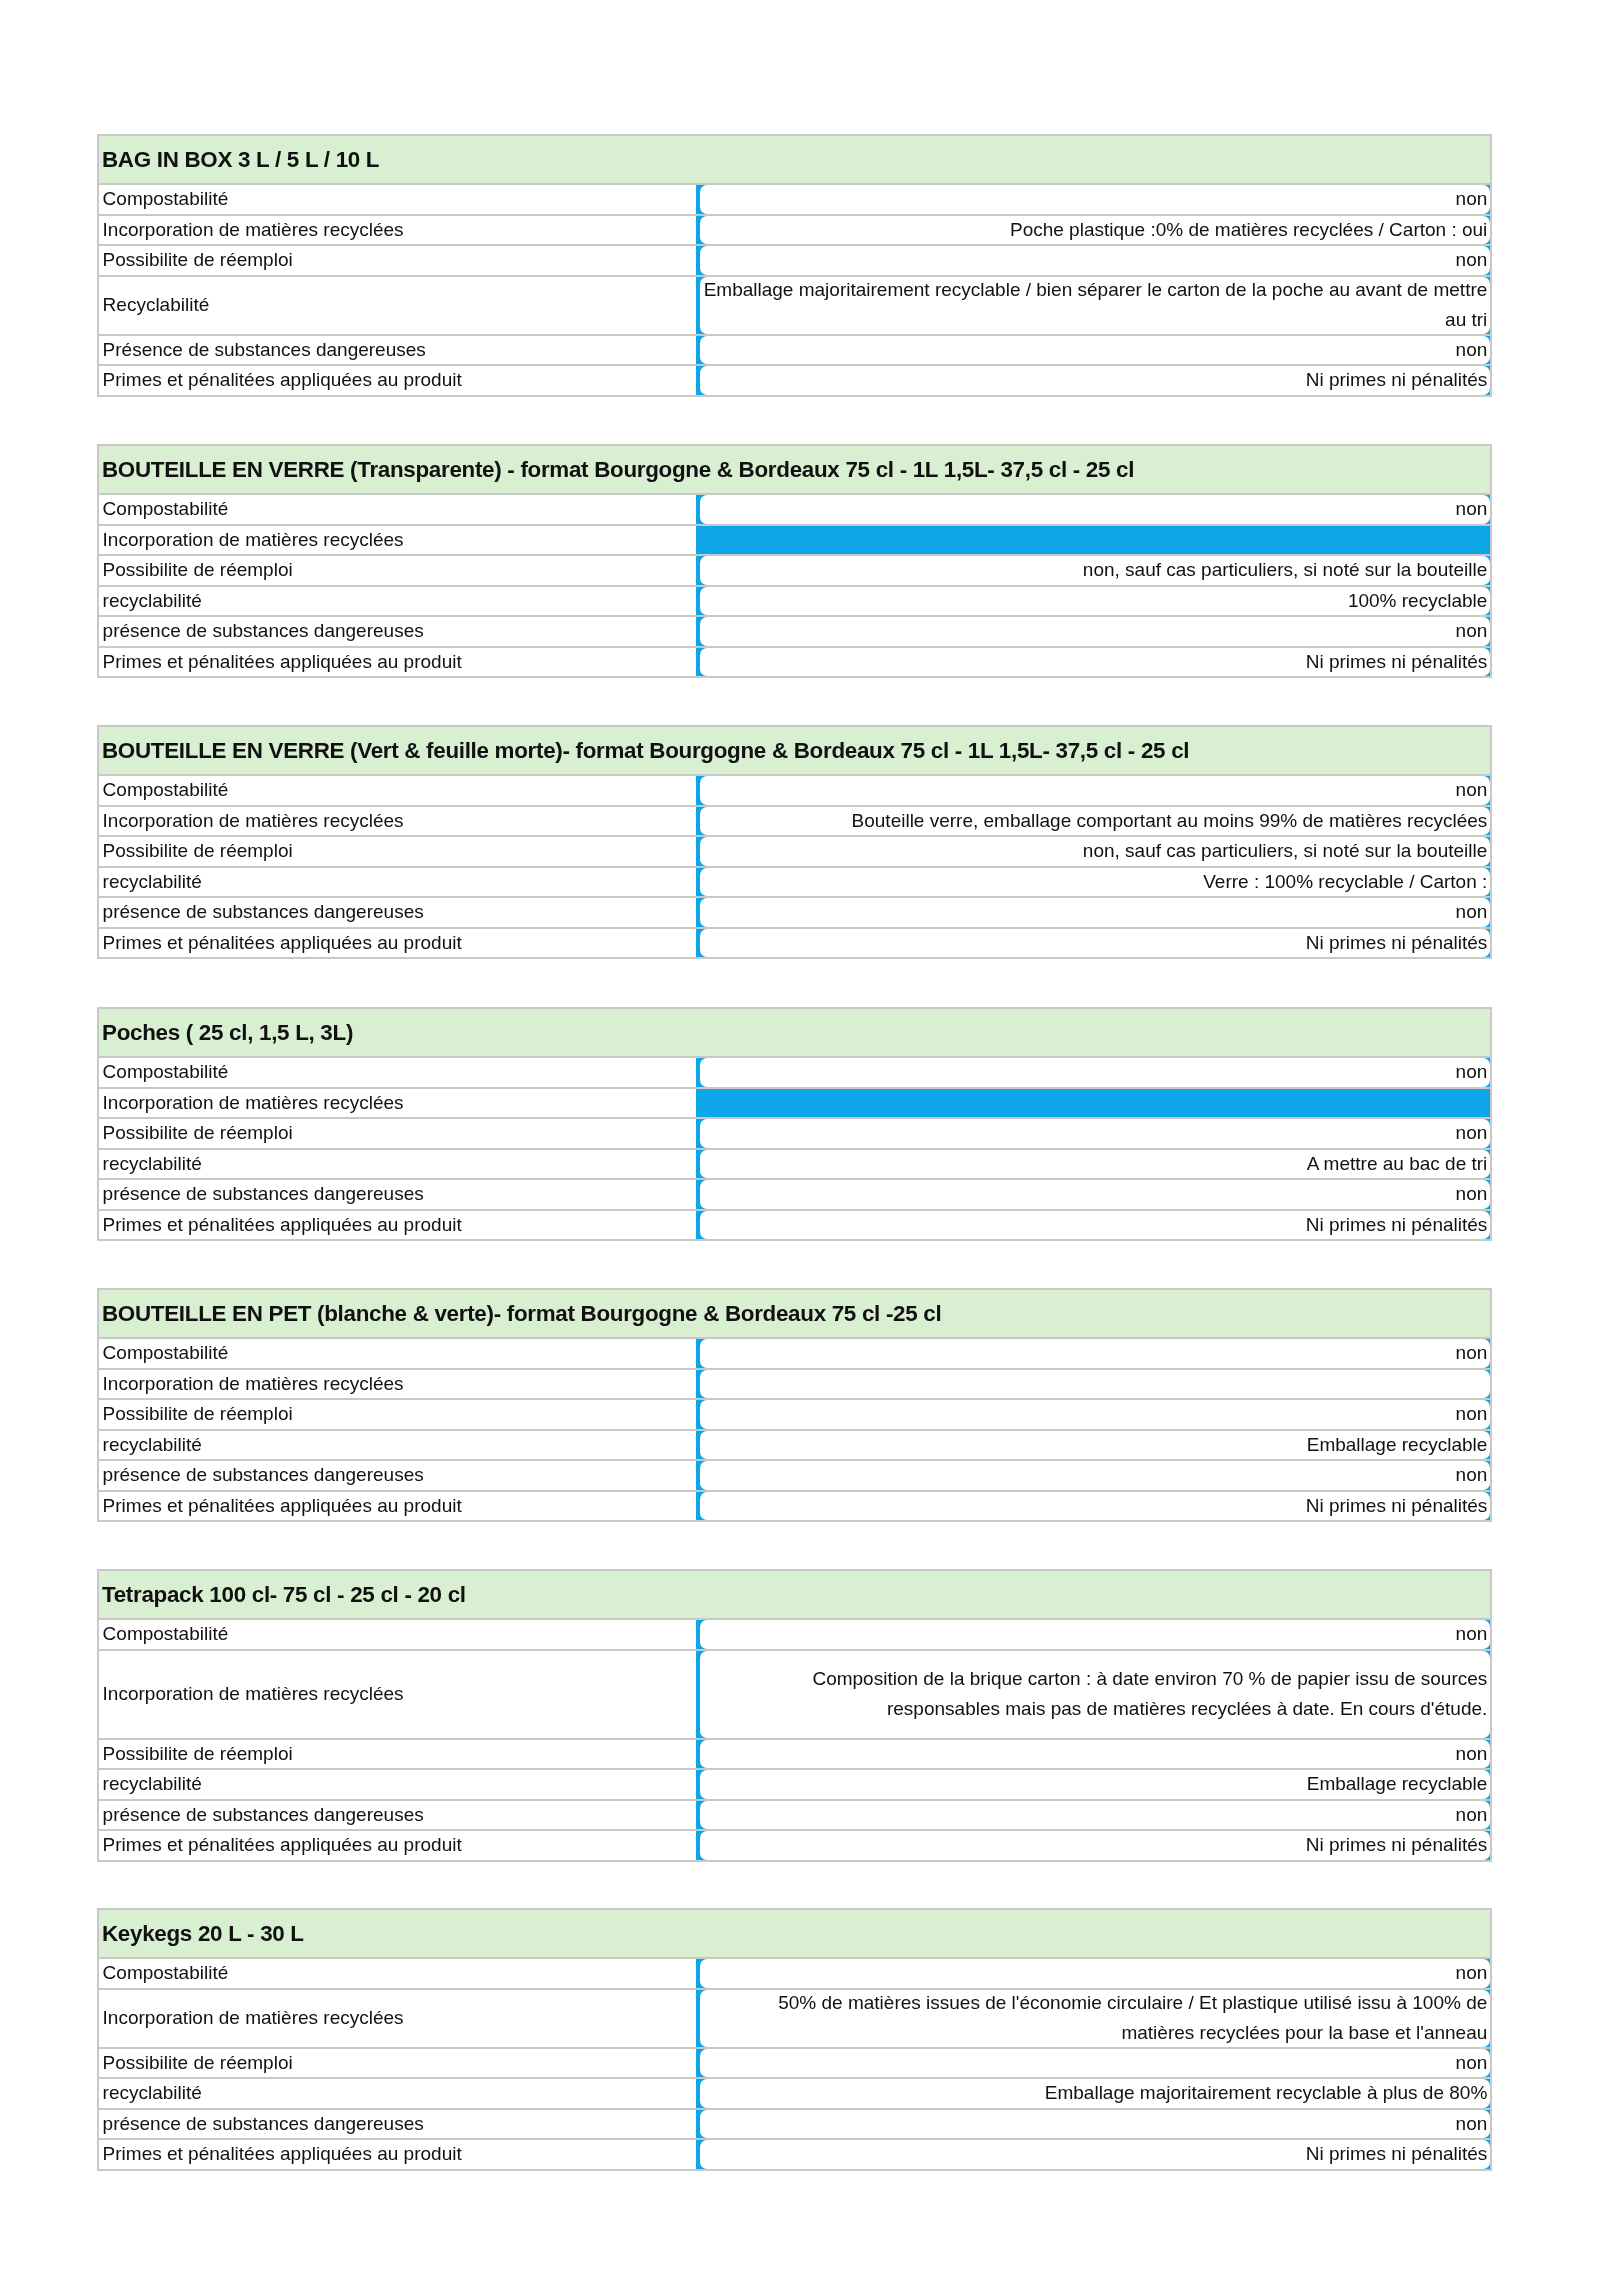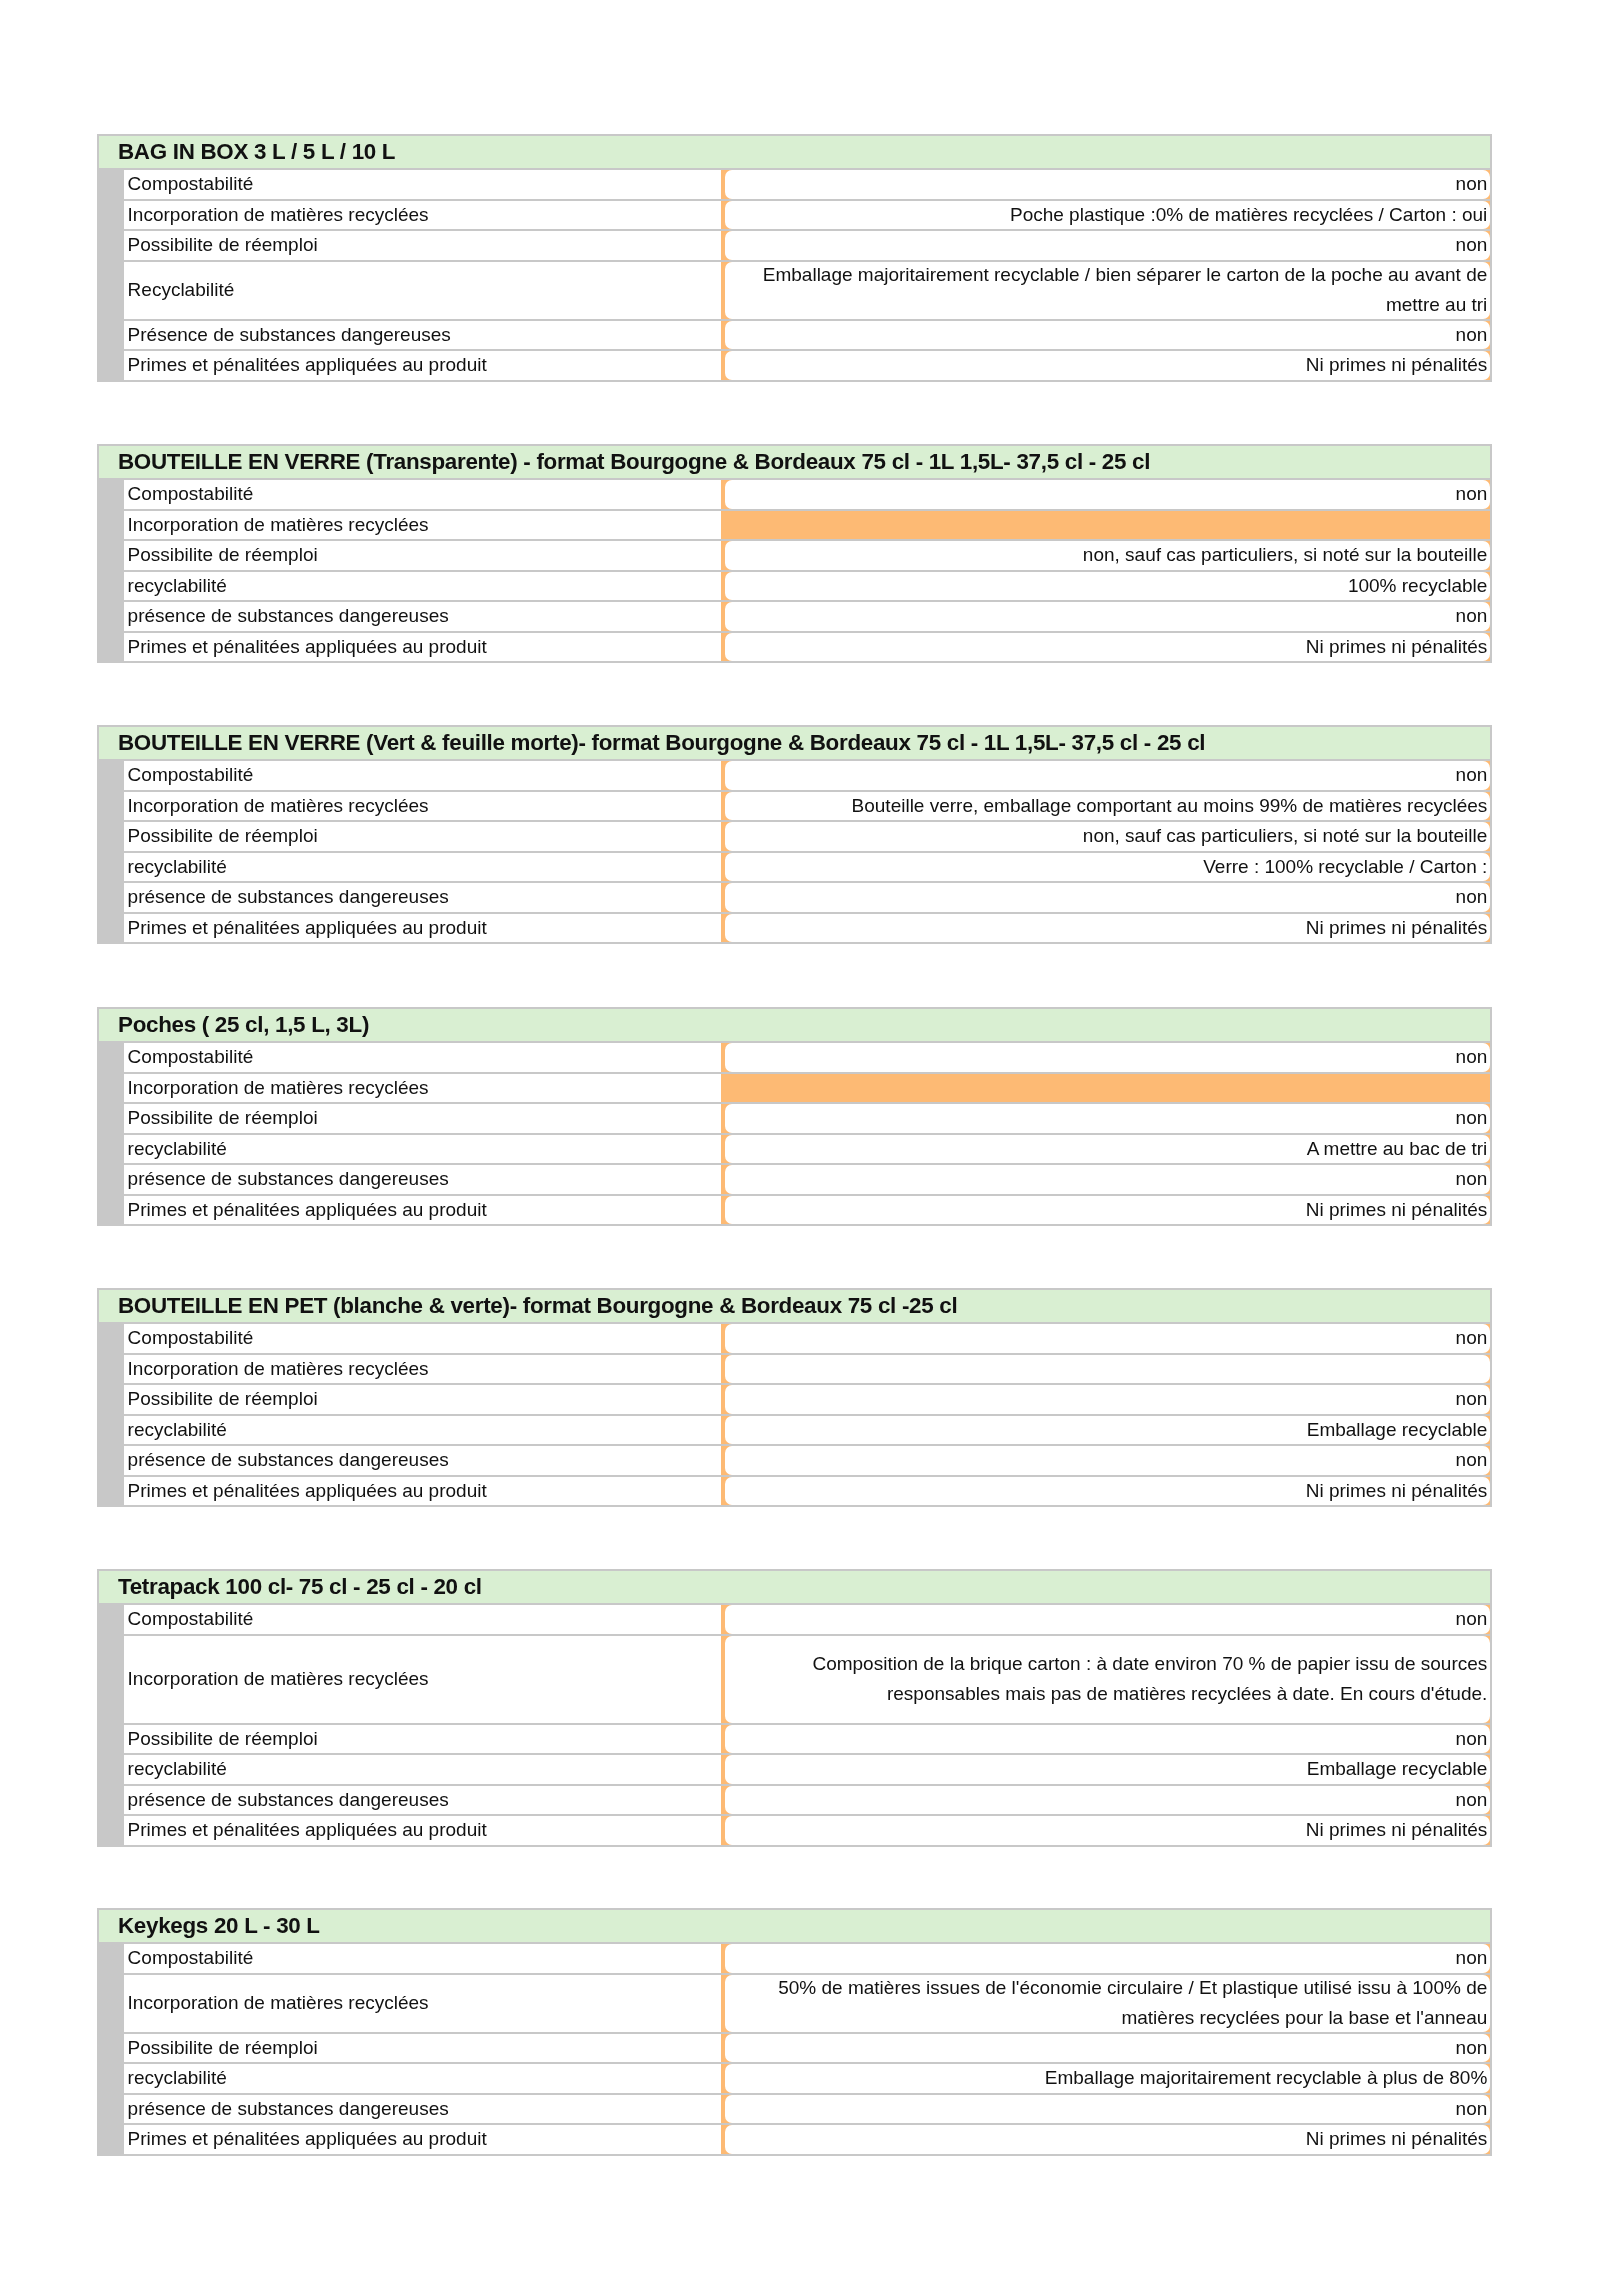--- a/index.html
+++ b/index.html
@@ -18,36 +18,35 @@
     .sheet {
       position: absolute;
       left: 97px;
       width: 1395px;
       border: 2.7px solid #c8c8c8;
       box-sizing: border-box;
       background: #c8c8c8;
     }
     .sheet-header {
       background: #d9efd2;
-      height: 34px;
-      box-sizing: border-box;
-      padding: 0 19px;
+      height: 49px;
+      box-sizing: border-box;
+      padding: 0 3px;
       display: flex;
       align-items: center;
       font-weight: bold;
       font-size: 22.4px;
       letter-spacing: -0.3px;
       border-bottom: 2.7px solid #c8c8c8;
       white-space: nowrap;
     }
     .row {
       display: flex;
-      background: #fdba74;
+      background: #0ea5e9;
       border-bottom: 2.7px solid #c8c8c8;
-      margin-left: 25px;
     }
     .row:last-child {
       border-bottom: none;
     }
     .cell-label {
       width: 597px;
       background: #ffffff;
       box-sizing: border-box;
       padding: 0 3.6px;
       display: flex;

